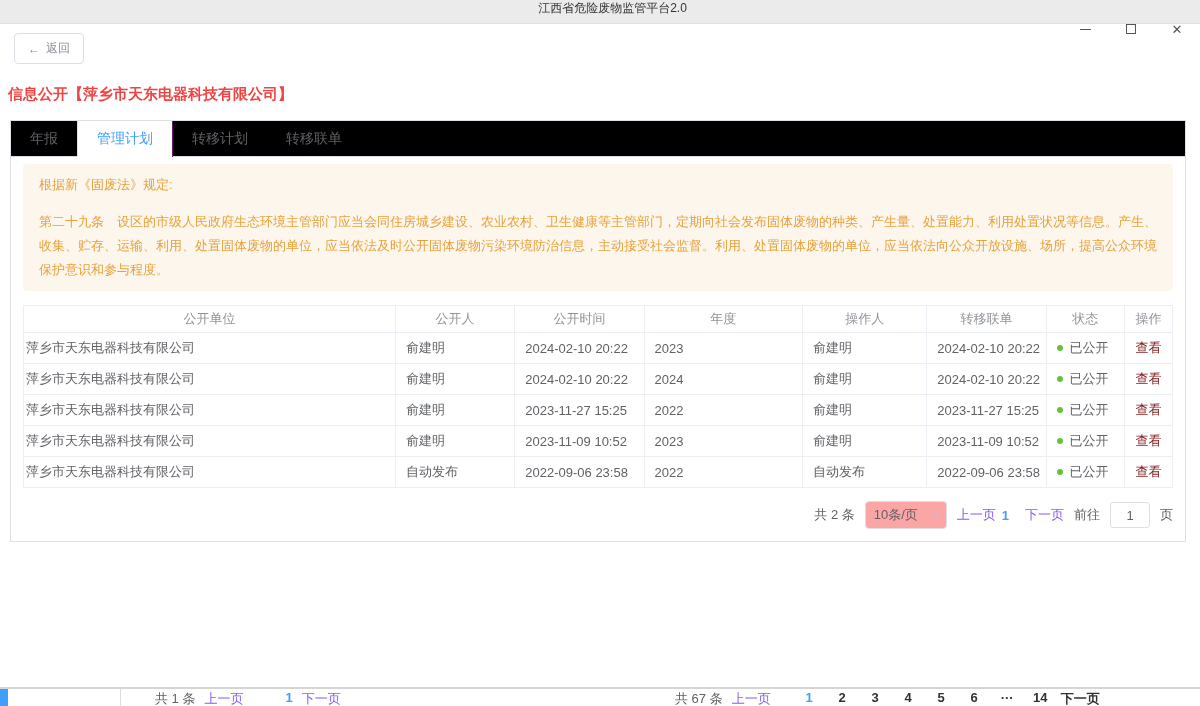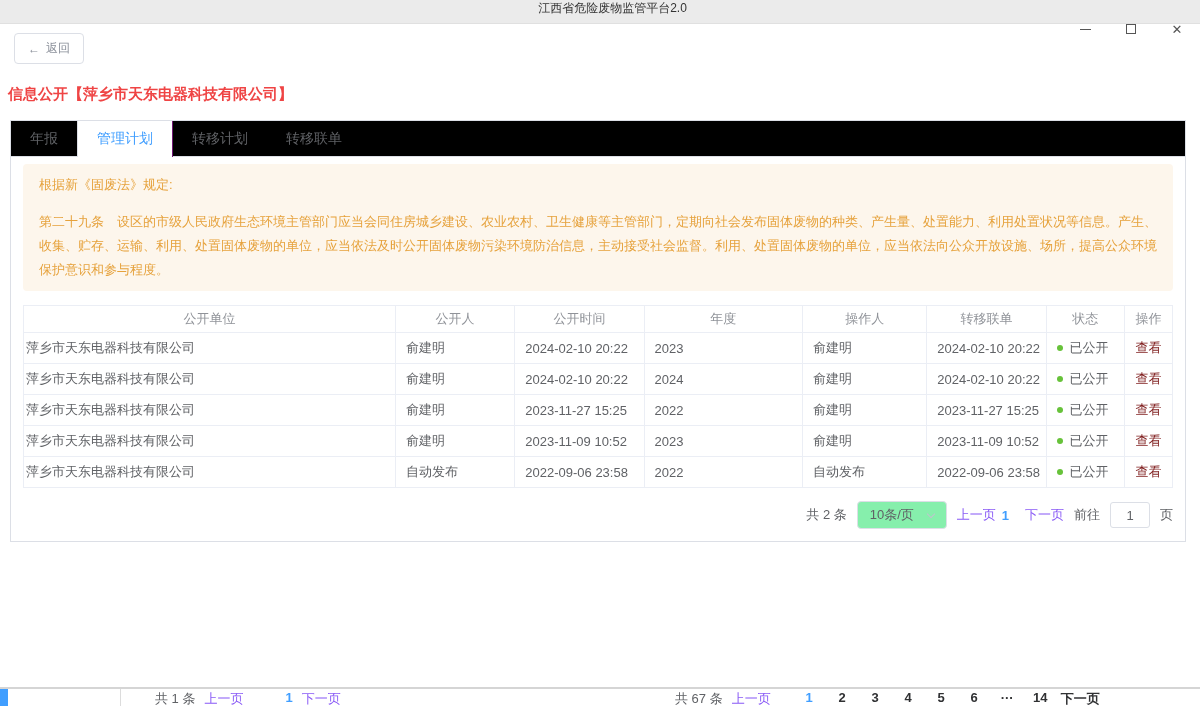--- a/index.html
+++ b/index.html
@@ -162,27 +162,27 @@
   .pagination {
     margin-top: 13px;
     display: flex;
     justify-content: flex-end;
     align-items: center;
     font-size: 13px;
     color: #606266;
   }
   .pagination > * { margin-left: 10px; }
   .select-box {
-    width: 90px; height: 28px;
+    width: 82px; height: 28px;
     border: 1px solid #dcdfe6;
     border-radius: 4px;
     display: flex; align-items: center; justify-content: center;
     gap: 14px;
     cursor: pointer;
-    background: #86efac;
+    background: #fca5a5;
   }
   .select-caret {
     width: 6px; height: 6px;
     border-right: 1px solid #c0c4cc;
     border-bottom: 1px solid #c0c4cc;
     transform: rotate(45deg);
     margin-top: -3px;
   }
   .pg-disabled { color: #8b5cf6; cursor: default; }
   .pg-current { color: #409EFF; font-weight: 600; margin: 0 6px; }

